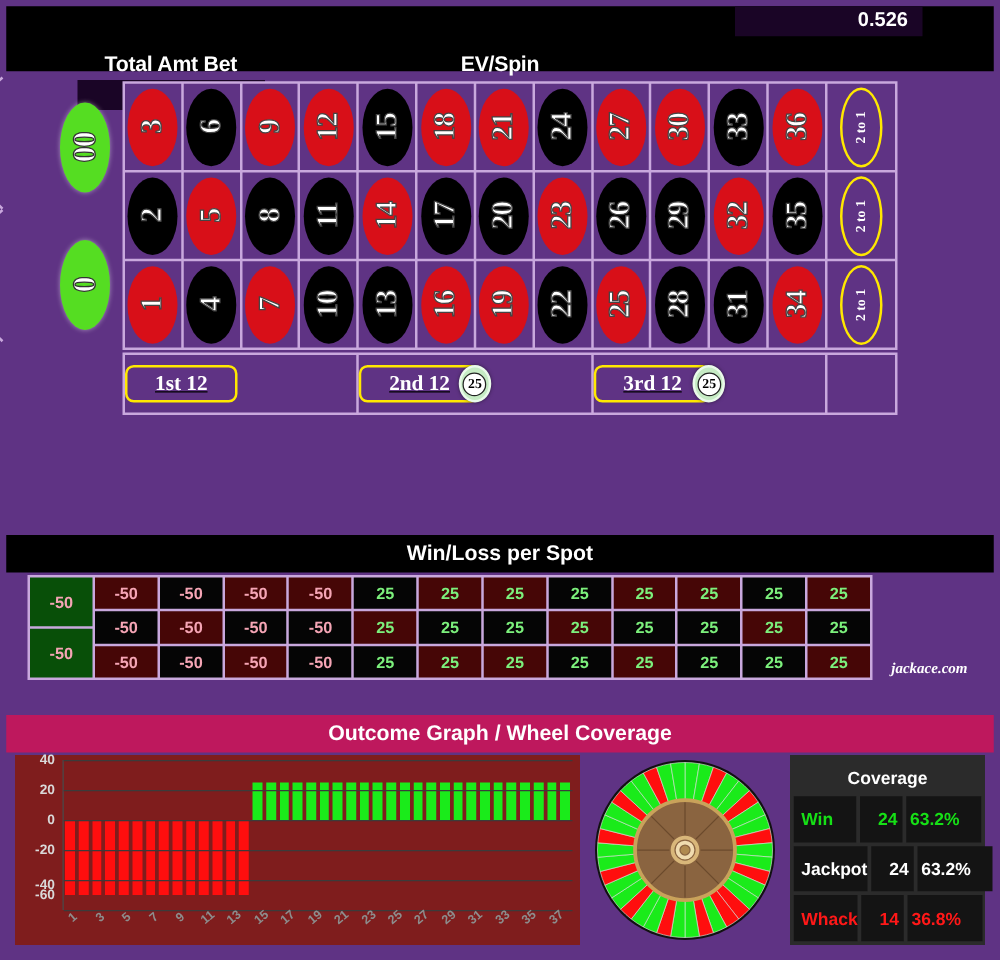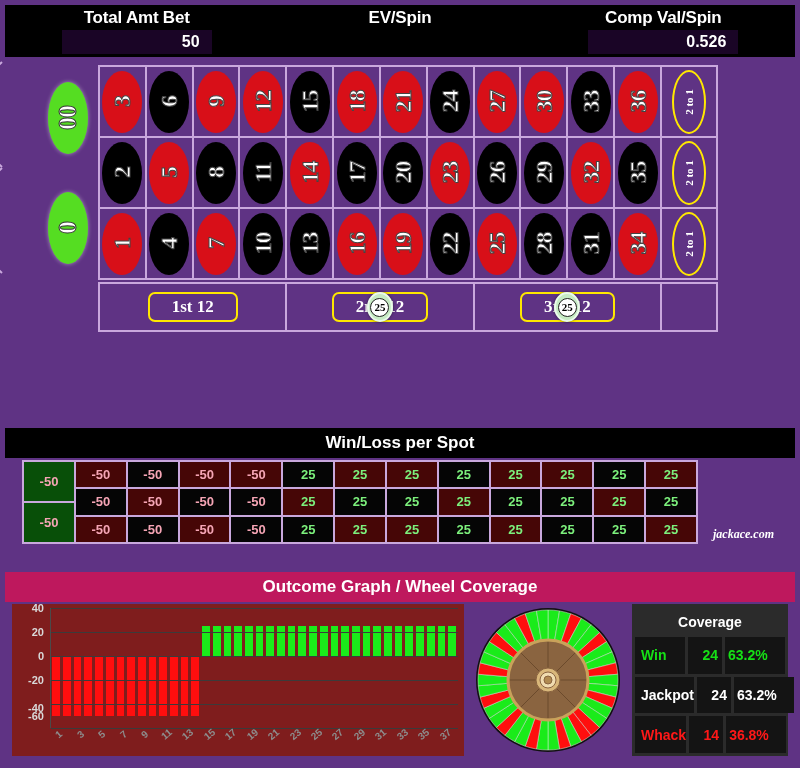--- a/index.html
+++ b/index.html
@@ -13,21 +13,21 @@
   }
 
   
   .header-bar{
     position:absolute; left:5px; top:5px; width:790px; height:52px;
     background:#000; display:flex; align-items:stretch;
   }
   .hdr-cell{ flex:1; display:flex; flex-direction:column; }
   .hdr-title{
     color:#fff; font-size:17px; font-weight:bold; text-align:center;
-    height:25px; line-height:25px; letter-spacing:-0.2px;
+    height:25px; line-height:25px; letter-spacing:-0.2px;margin-top:34px;
   }
   .hdr-valwrap{ display:flex; justify-content:center; }
   .hdr-val{
     background:#1a0526; width:150px; height:24px; line-height:24px;
     text-align:right; padding-right:12px;
     font-size:16px; font-weight:bold; color:#fff;
   }
   .hdr-val.neg{ color:#ff1111; }
 
   
@@ -94,22 +94,23 @@
     font-family:"Liberation Serif", serif; white-space:nowrap;
   }
 
   
   .dozrow{
     position:absolute; left:98px; top:222px; width:620px; height:50px;
     display:grid; grid-template-columns:repeat(3,1fr) 54px;
     background:#c9a8dd; gap:2px; padding:2px;
   }
   .dozcell{
-    background:#5f3384; display:flex; align-items:center; justify-content:center;
+    background:#5f3384; display:flex; align-items:center; justify-content:flex-start;
     position:relative;
+    text-decoration:underline;
   }
   .pill{
     border:2px solid #ffe800; border-radius:7px;
     padding:3px 22px; color:#fff; font-weight:bold; font-size:17px;
     font-family:"Liberation Serif", serif; position:relative;
     white-space:nowrap;
   }
   .dozcell.blank{ background:#5f3384; }
 
   
@@ -253,21 +254,20 @@
     <div class="hdr-cell">
       <div class="hdr-title">Total Amt Bet</div>
       <div class="hdr-valwrap">
         <div class="hdr-val">50</div>
       </div>
     </div>
     <div class="hdr-cell">
       <div class="hdr-title">EV/Spin</div>
     </div>
     <div class="hdr-cell">
-      <div class="hdr-title">Comp Val/Spin</div>
       <div class="hdr-valwrap">
         <div class="hdr-val">0.526</div>
       </div>
     </div>
   </div>
 
 <div class="felt">
 
   <svg class="zero-edge" viewBox="0 0 34 215" preserveAspectRatio="none">
     <polyline points="32,2 4,28 4,80 32,107" fill="none" stroke="#c9a8dd" stroke-width="2"></polyline>

